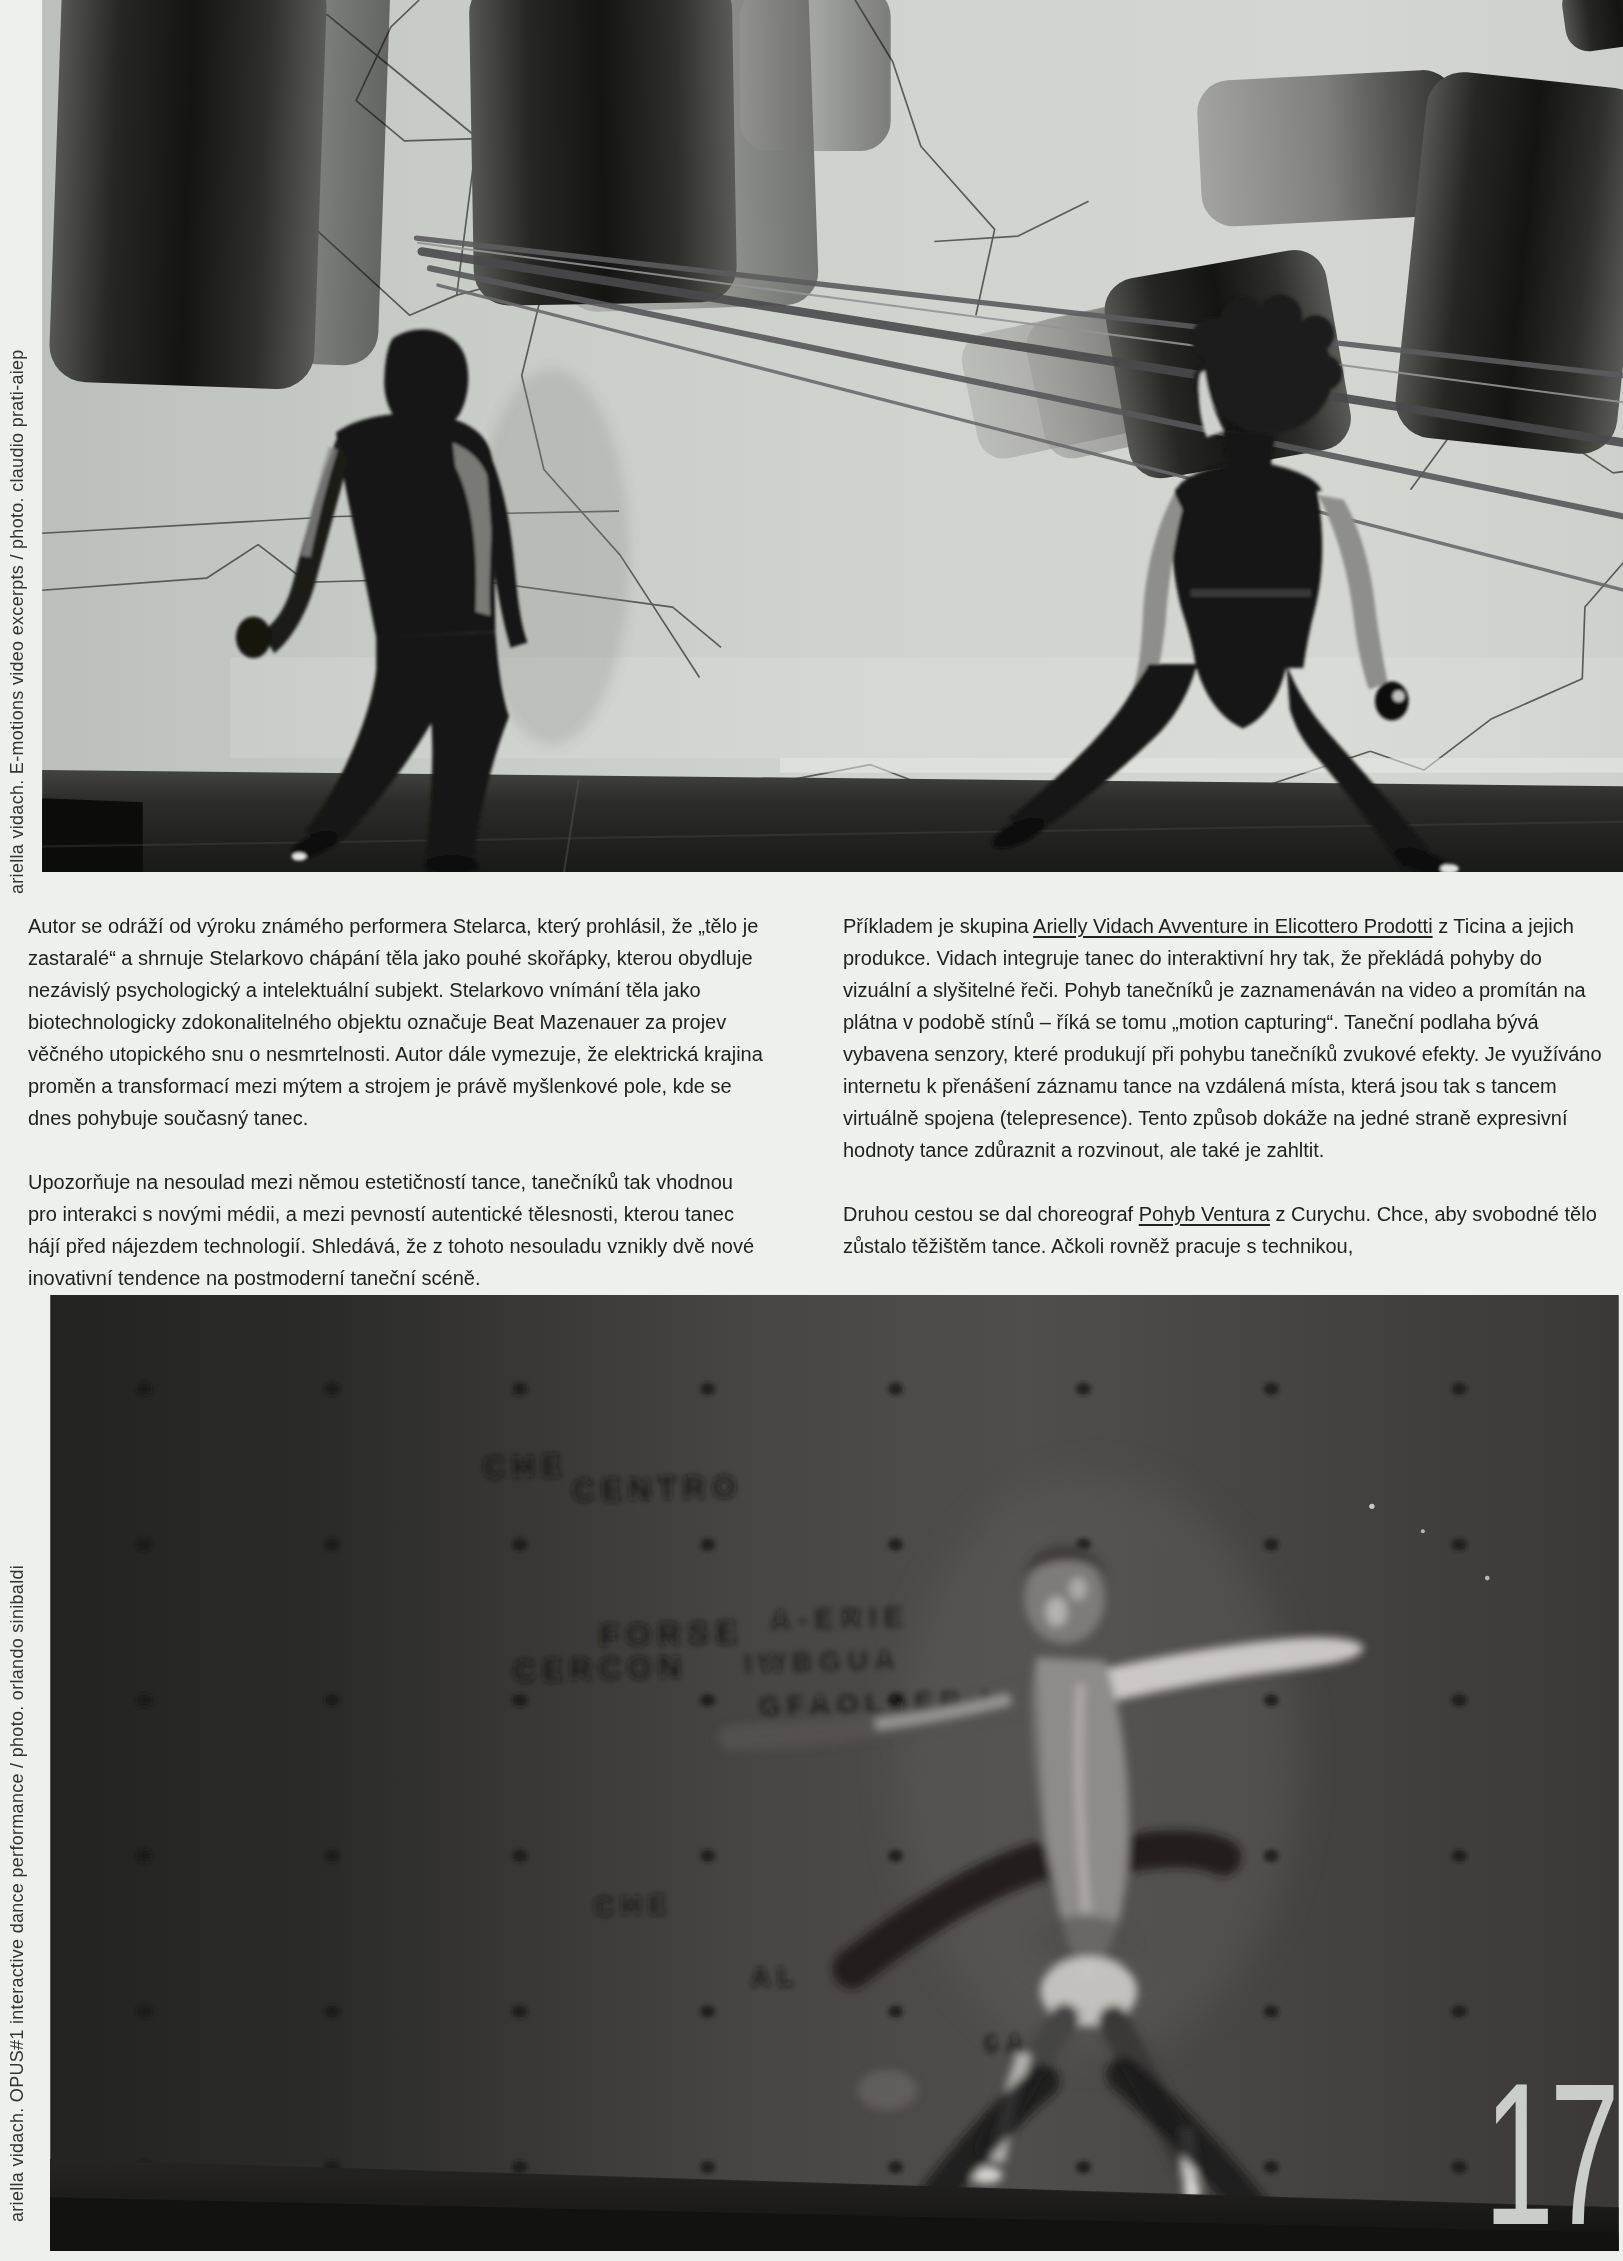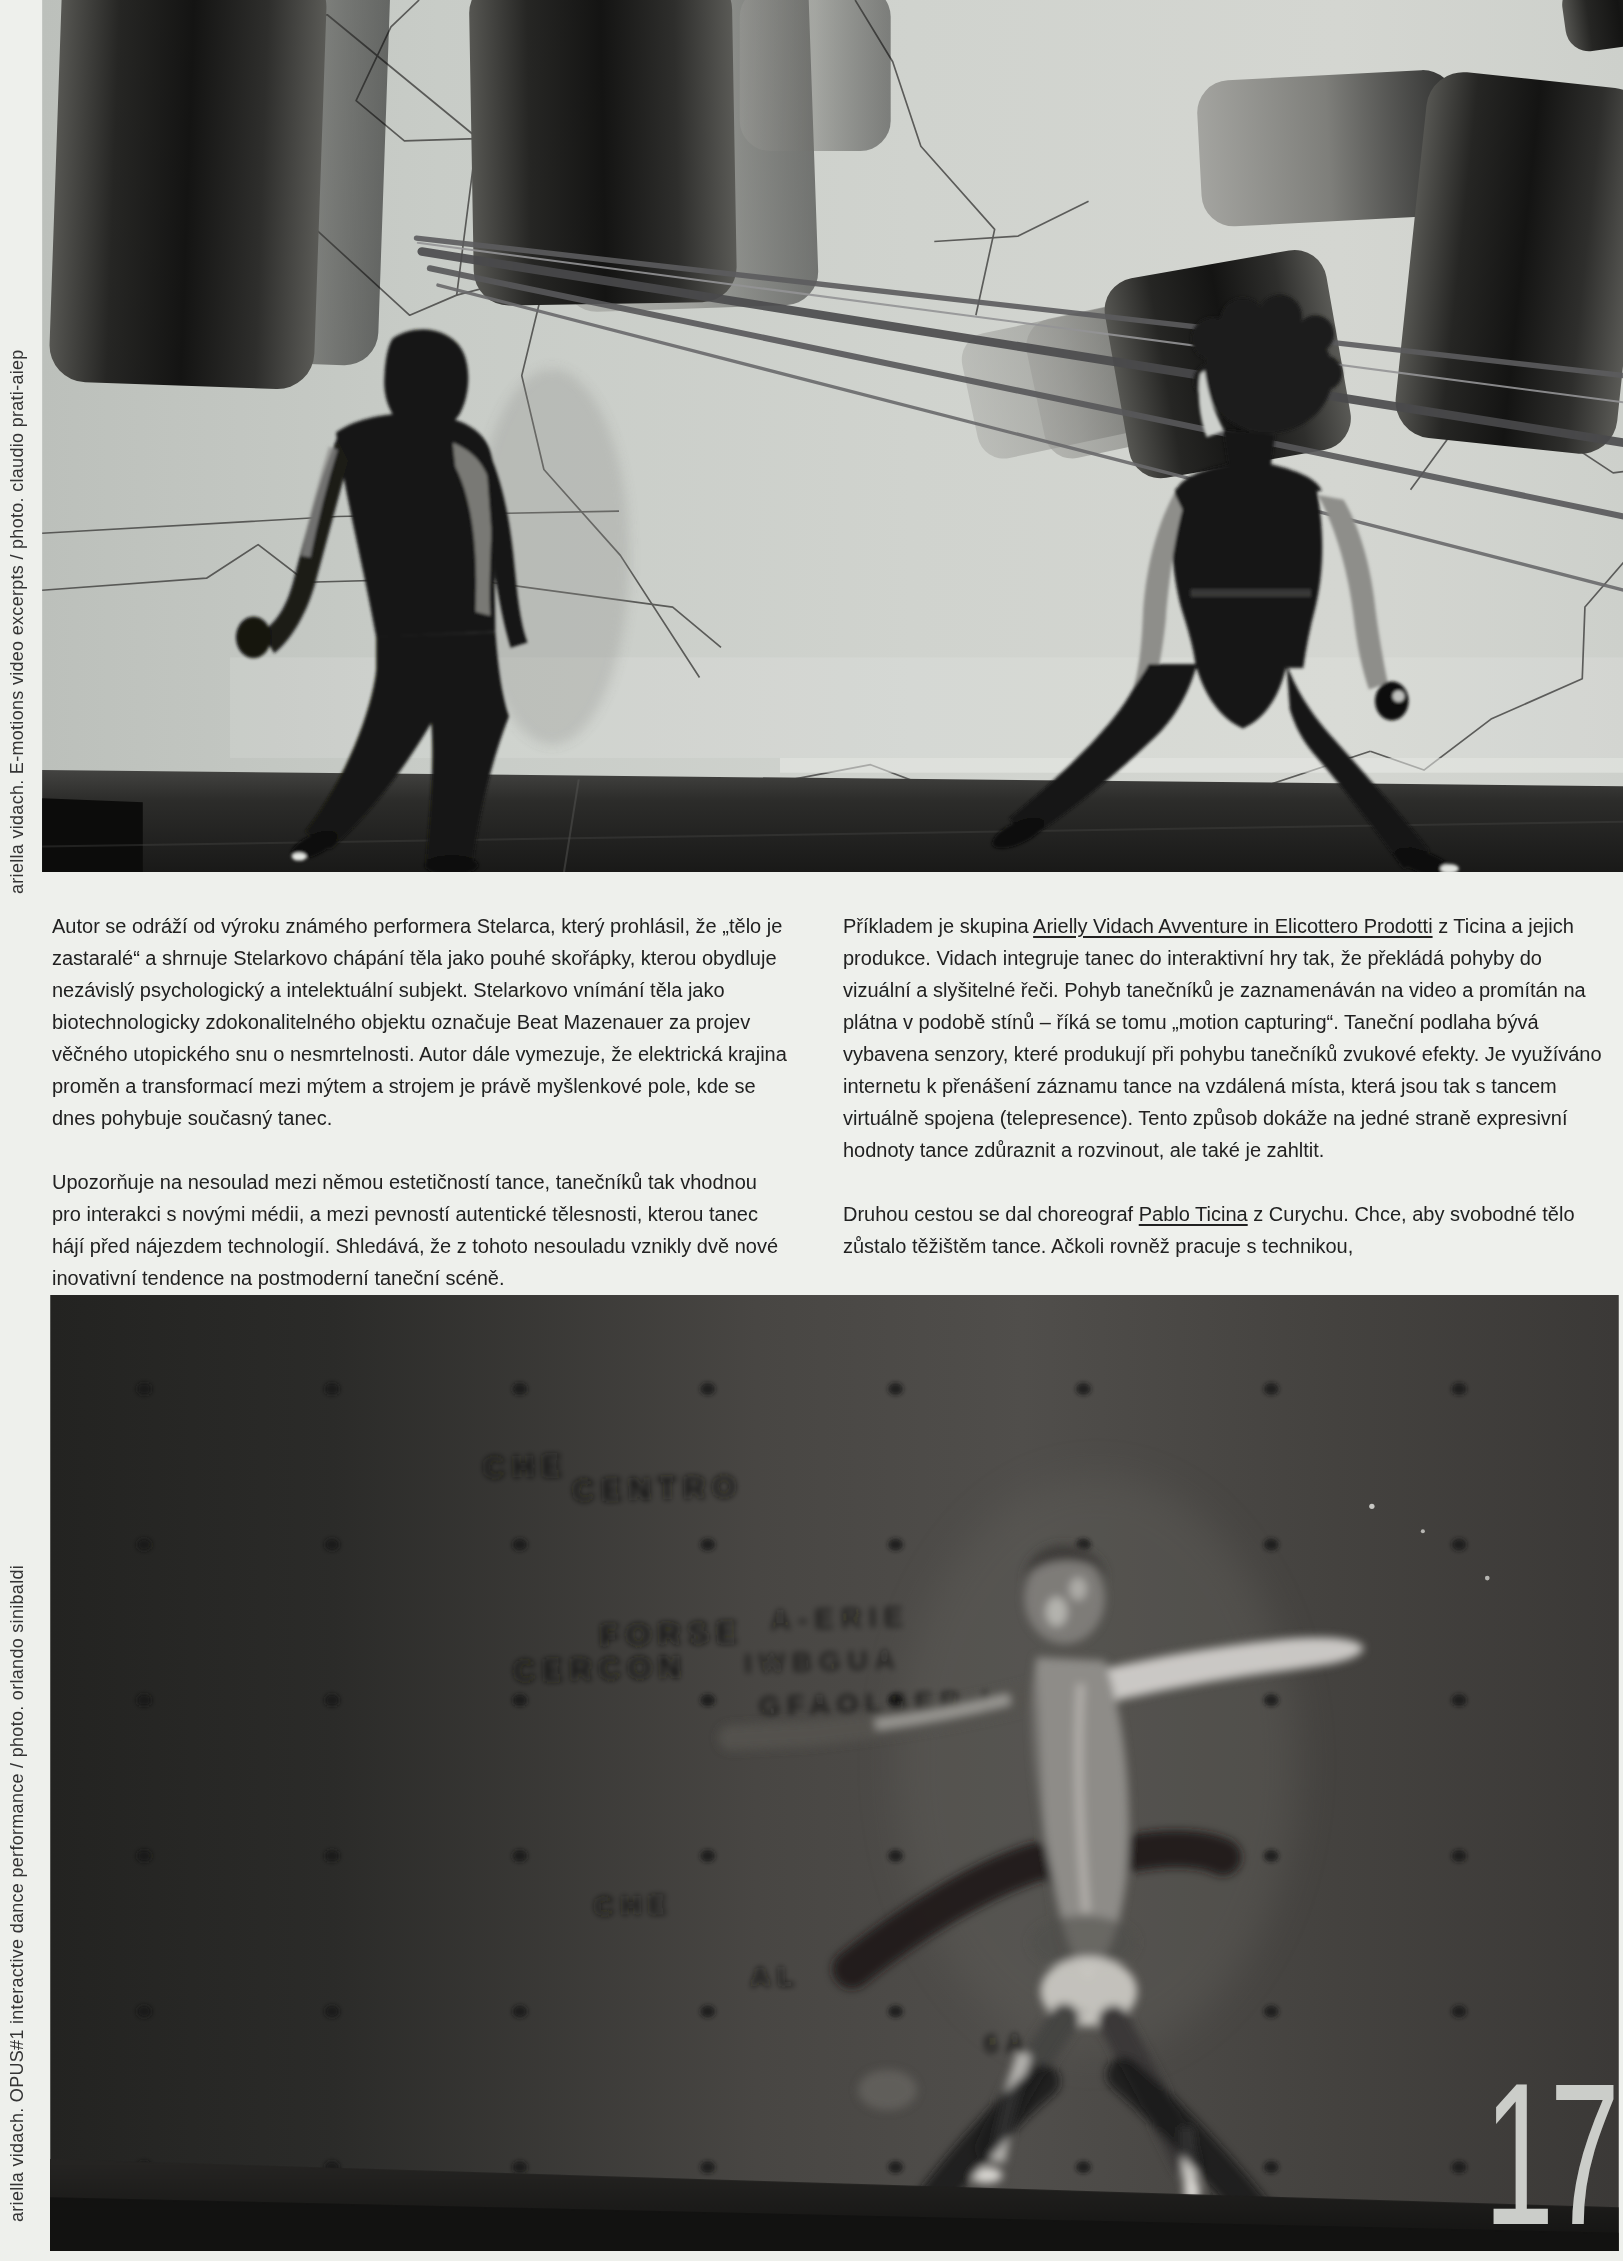--- a/index.html
+++ b/index.html
@@ -12,21 +12,21 @@
   .photo-bottom{left:50px;top:1295px;width:1569px;height:956px;}
   
   .caption{position:absolute;left:6.7px;font-size:18px;letter-spacing:0.3px;color:#343434;
            transform:rotate(-90deg);transform-origin:0 0;white-space:nowrap;width:805px;}
   .caption-top{top:894px;}
   .caption-bottom{top:2222px;}
   
   .article{position:absolute;top:910px;left:0;width:1624px;}
   .col{position:absolute;top:0;font-size:20px;line-height:32px;color:#212121;text-align:left;}
   .col p{margin:0 0 32px 0;}
-  .col-left{left:52px;width:738px;}
+  .col-left{left:28px;width:738px;}
   .col-right{left:843px;width:768px;}
   .hl{font-weight:normal;text-decoration:underline;text-decoration-thickness:2px;text-underline-offset:3.4px;color:inherit;cursor:pointer;}
   
   .page-number{position:absolute;left:1484px;top:2052px;font-size:203px;line-height:1;
                font-weight:400;color:#cbcdc9;transform:scaleX(.62);transform-origin:0 0;
                letter-spacing:-6.7px;}
   
   .pw{font-family:"Liberation Sans",sans-serif;font-weight:bold;fill:#161614;letter-spacing:10px;}
 </style>
 </head>
@@ -159,21 +159,21 @@
     </svg>
   </figure>
 
   <section class="article">
     <div class="col col-left">
       <p>Autor se odráží od výroku známého performera Stelarca, který prohlásil, že „tělo je zastaralé“ a shrnuje Stelarkovo chápání těla jako pouhé skořápky, kterou obydluje nezávislý psychologický a intelektuální subjekt. Stelarkovo vnímání těla jako biotechnologicky zdokonalitelného objektu označuje Beat Mazenauer za projev věčného utopického snu o nesmrtelnosti. Autor dále vymezuje, že elektrická krajina proměn a transformací mezi mýtem a strojem je právě myšlenkové pole, kde se dnes pohybuje současný tanec.</p>
       <p>Upozorňuje na nesoulad mezi němou estetičností tance, tanečníků tak vhodnou pro interakci s novými médii, a mezi pevností autentické tělesnosti, kterou tanec hájí před nájezdem technologií. Shledává, že z tohoto nesouladu vznikly dvě nové inovativní tendence na postmoderní taneční scéně.</p>
     </div>
     <div class="col col-right">
       <p><span>Příkladem je skupina </span><span class="hl">Arielly Vidach Avventure in Elicottero Prodotti</span><span> z Ticina a jejich produkce. Vidach integruje tanec do interaktivní hry tak, že překládá pohyby do vizuální a slyšitelné řeči. Pohyb tanečníků je zaznamenáván na video a promítán na plátna v podobě stínů – říká se tomu „motion capturing“. Taneční podlaha bývá vybavena senzory, které produkují při pohybu tanečníků zvukové efekty. Je využíváno internetu k přenášení záznamu tance na vzdálená místa, která jsou tak s tancem virtuálně spojena (telepresence). Tento způsob dokáže na jedné straně expresivní hodnoty tance zdůraznit a rozvinout, ale také je zahltit.</span></p>
-      <p><span>Druhou cestou se dal choreograf </span><span class="hl">Pablo Ticina</span><span> z Curychu. Chce, aby svobodné tělo zůstalo těžištěm tance. Ačkoli rovněž pracuje s technikou,</span></p>
+      <p><span>Druhou cestou se dal choreograf </span><span class="hl">Pohyb Ventura</span><span> z Curychu. Chce, aby svobodné tělo zůstalo těžištěm tance. Ačkoli rovněž pracuje s technikou,</span></p>
     </div>
   </section>
 
   <figure class="photo photo-bottom">
     <svg width="1569" height="956" viewBox="0 0 2338 1425">
       <defs>
         <linearGradient id="bgB" x1="0" y1="0" x2="1" y2="0">
           <stop offset="0" stop-color="#232321"></stop>
             <stop offset=".18" stop-color="#2b2b29"></stop>
           <stop offset=".45" stop-color="#484643"></stop>

